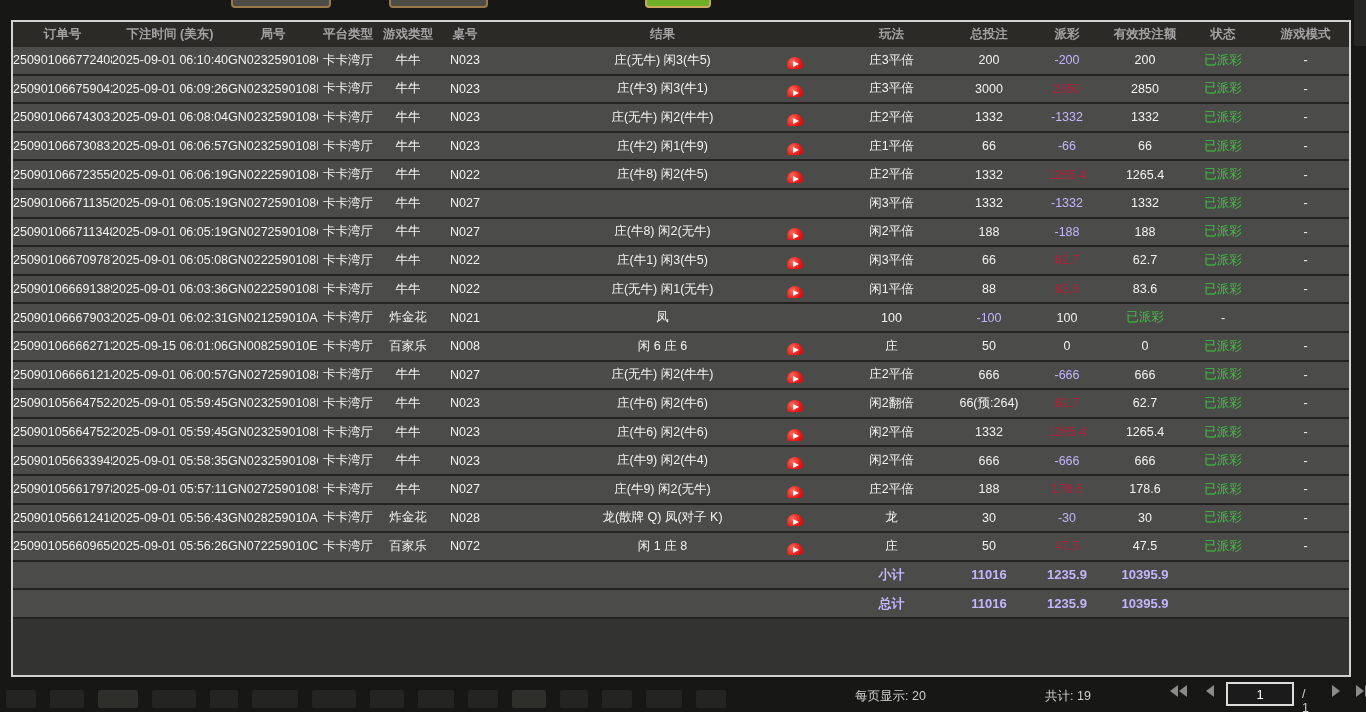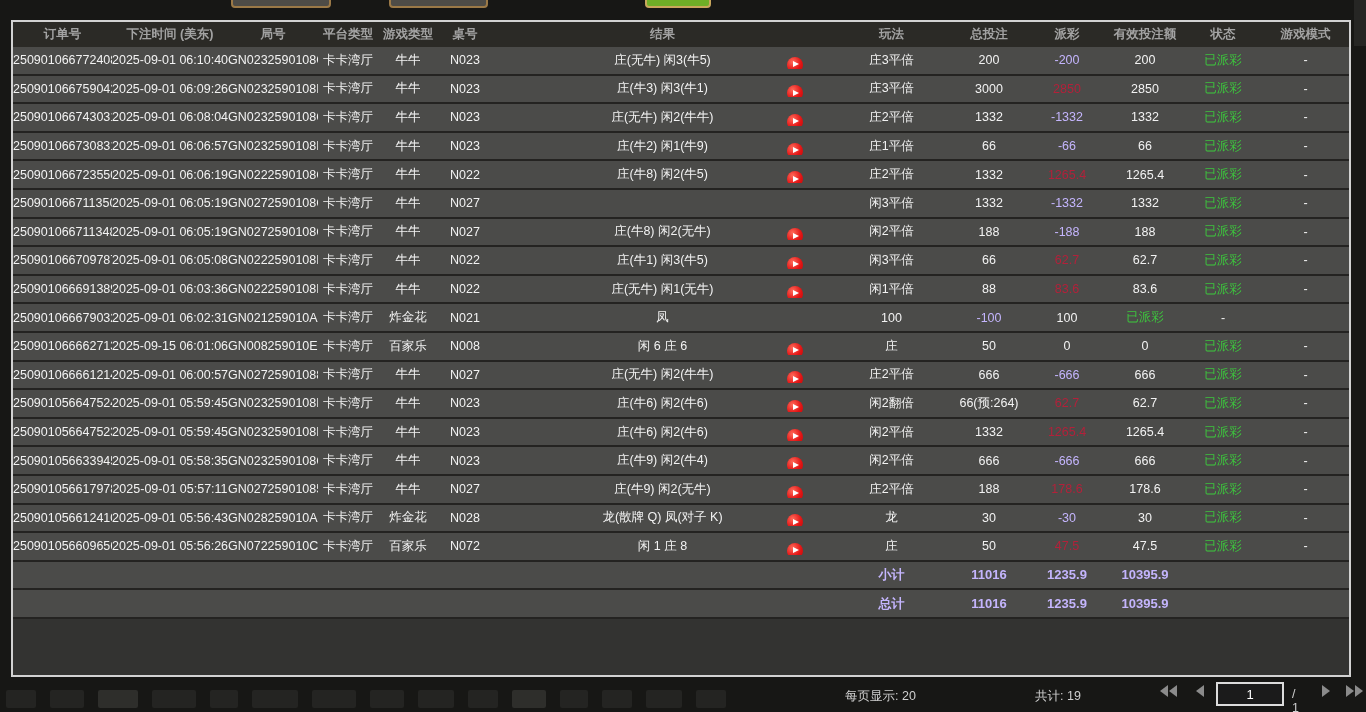--- a/index.html
+++ b/index.html
@@ -47,21 +47,21 @@
     content:"";position:absolute;left:6px;top:4.5px;
     border-left:6px solid #ffffff;border-top:3.5px solid transparent;border-bottom:3.5px solid transparent;
   }
   .pos{color:#b2213a;}
   .neg{color:#c4b5fd;}
   .zero{color:#f2f2f2;}
   .status-paid{color:#3dc53d;}
   .summary .cell{color:#c4b5fd;font-weight:bold;font-size:13px;}
 
   
-  .pager{position:absolute;left:0;top:682px;width:1201px;height:30px;font-size:12.5px;color:#cfcfcf;}
+  .pager{position:absolute;left:10px;top:682px;width:1201px;height:30px;font-size:12.5px;color:#cfcfcf;}
   .per-page{position:absolute;left:845px;top:6px;}
   .total-count{position:absolute;left:1035px;top:6px;}
   .nav{position:absolute;top:3px;display:flex;align-items:center;cursor:pointer;}
   .tri{width:0;height:0;border-top:6px solid transparent;border-bottom:6px solid transparent;}
   .tri.l{border-right:8px solid #8b8b8b;}
   .tri.r{border-left:8px solid #8b8b8b;}
   .dbl{display:flex;gap:1px;}
   .page-box{
     position:absolute;left:1216px;top:0;width:64px;height:20px;
     background:#1b1b1b;border:2px solid #dcdcdc;color:#ffffff;

